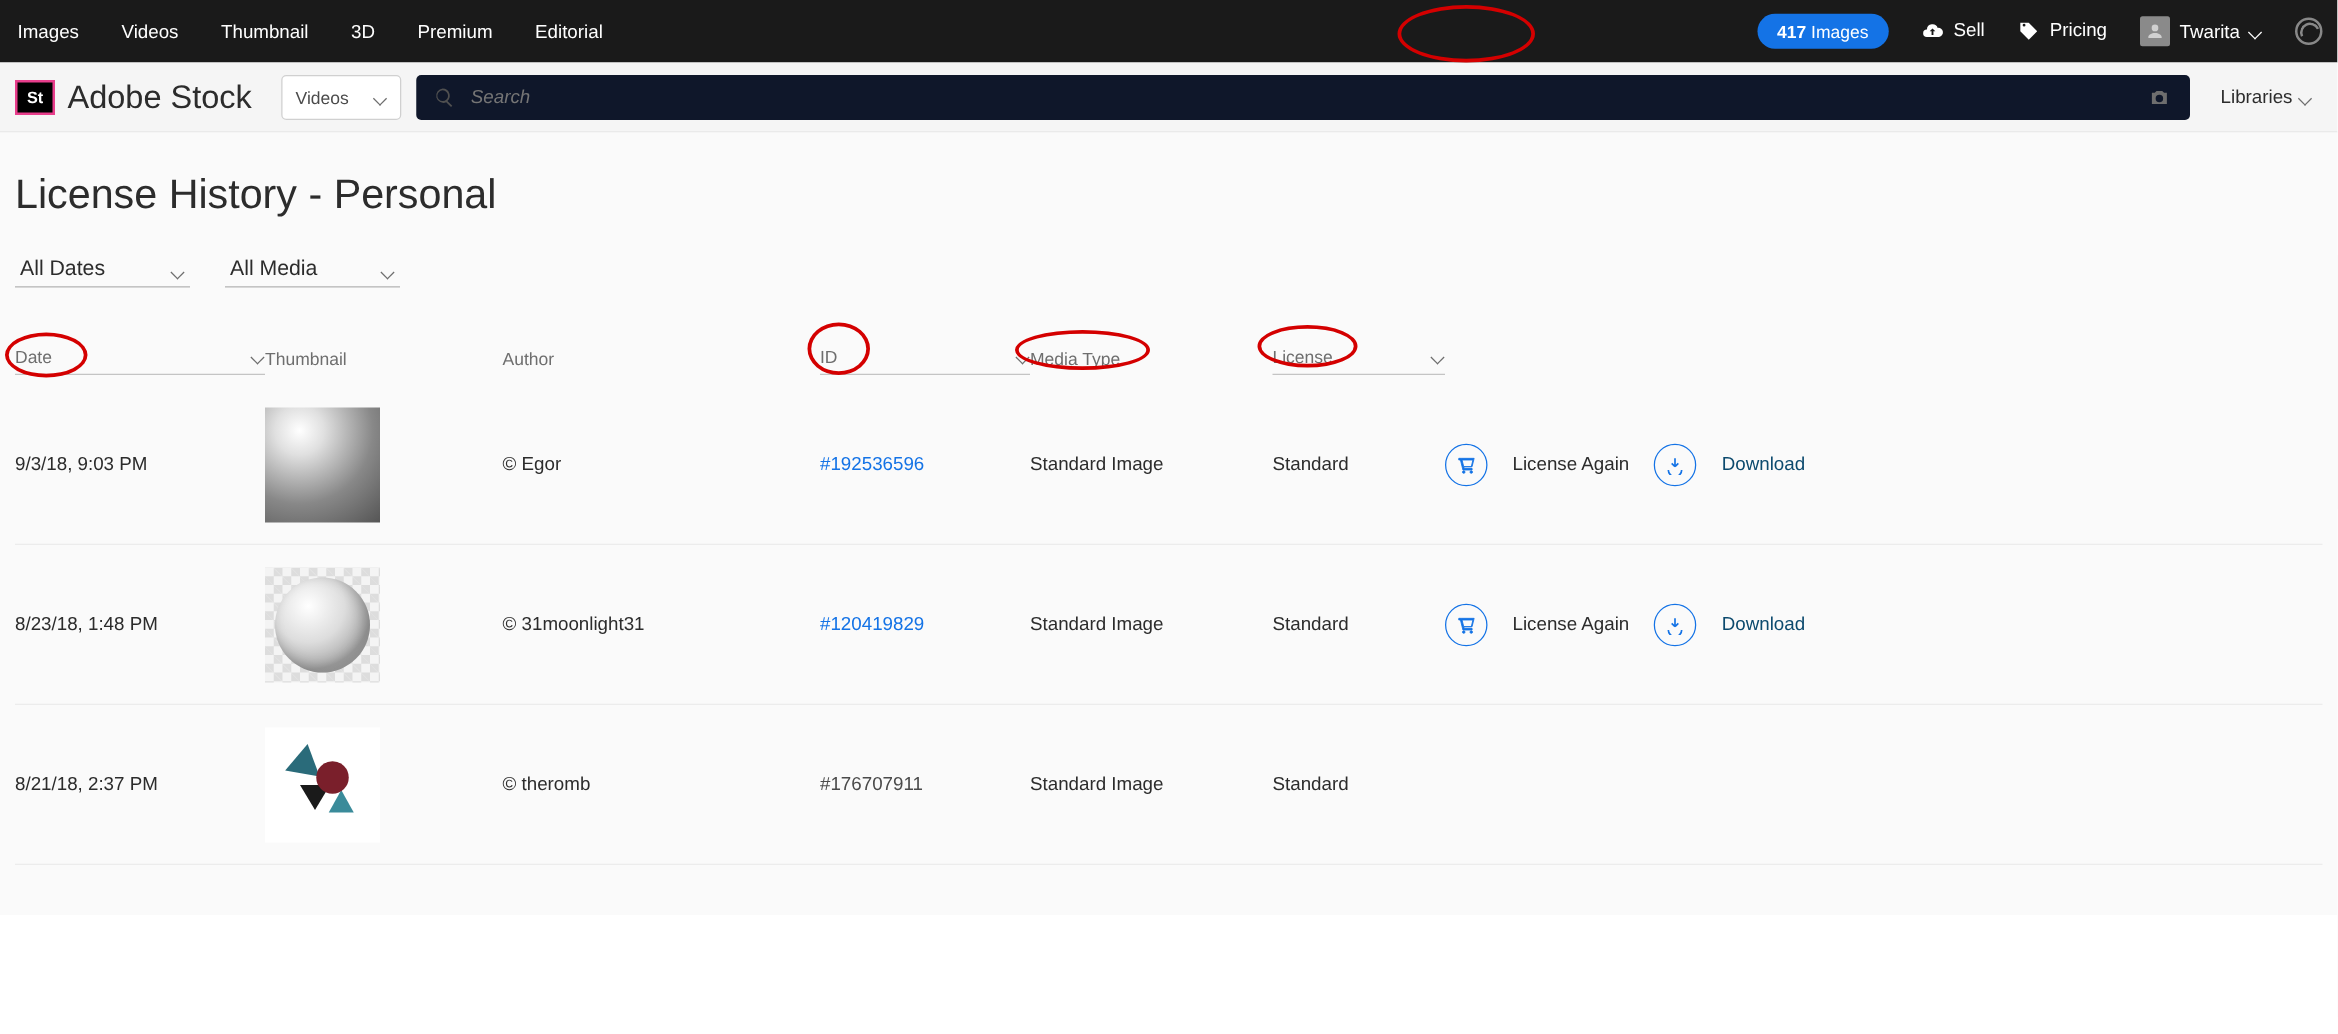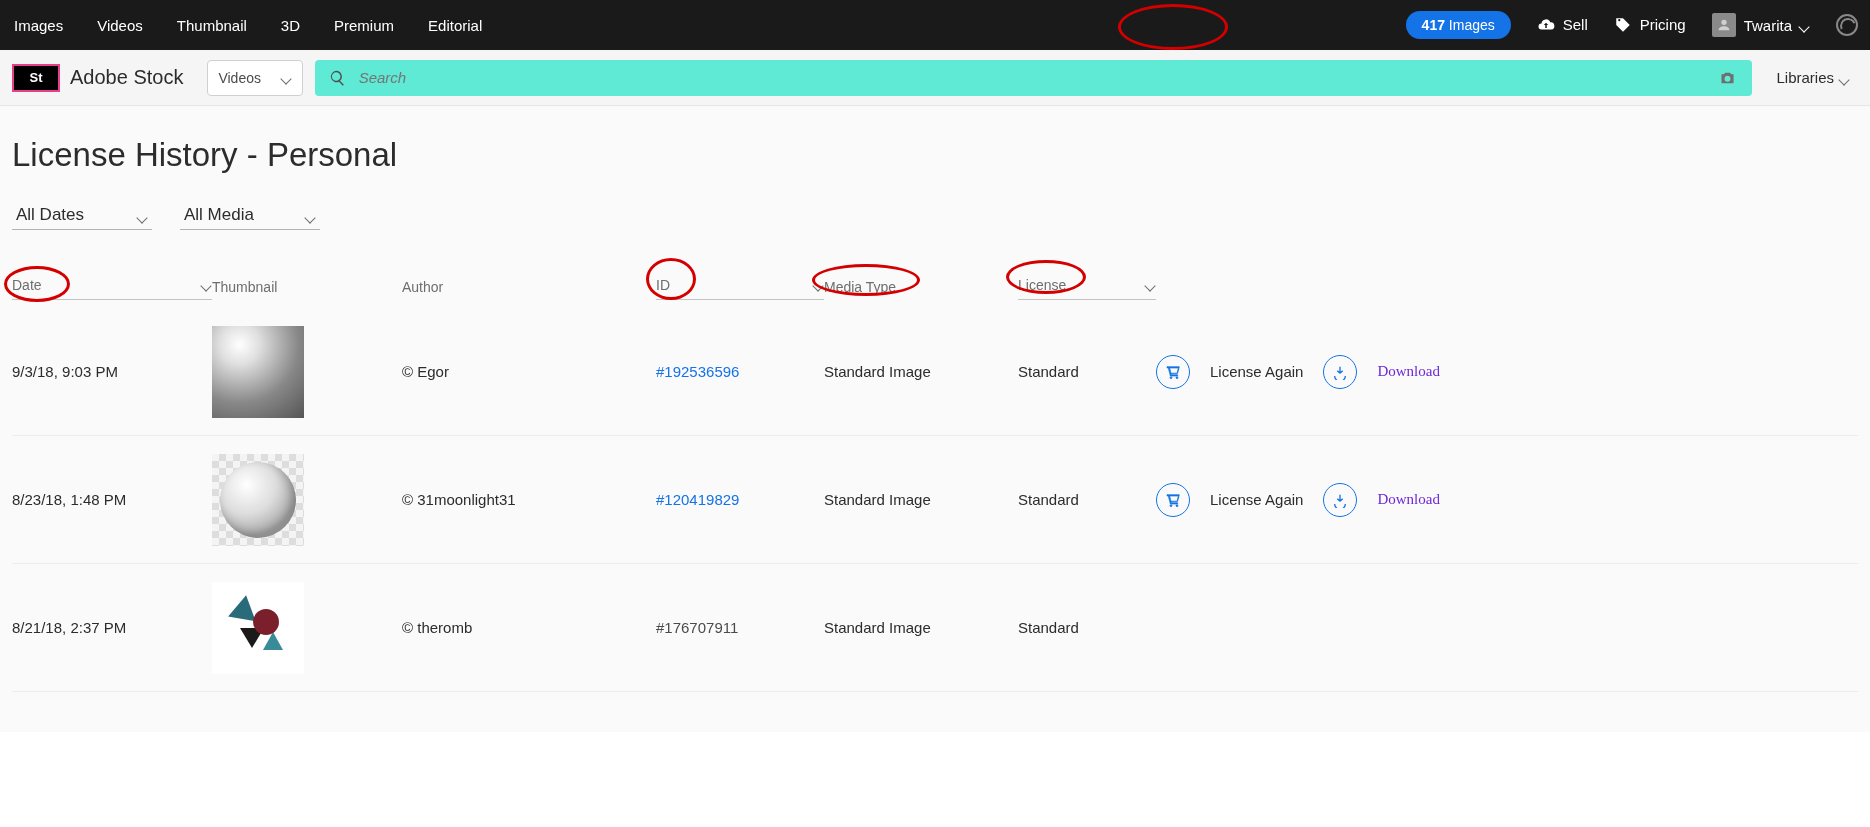--- a/index.html
+++ b/index.html
@@ -15,24 +15,24 @@
   .nav-item { display: flex; align-items: flex-start; gap: 8px; cursor: pointer; }
   .nav-icon { fill: #fff; width: 18px; height: 18px; }
   .user-box { display: flex; align-items: center; gap: 8px; cursor: pointer; }
   .avatar { width: 24px; height: 24px; background: #8a8a8a; border-radius: 2px; display: flex; align-items: center; justify-content: center; }
   .cc-icon { width: 22px; height: 22px; border: 2px solid #888; border-radius: 50%; position: relative; cursor: pointer; }
   .cc-icon::after { content: ""; position: absolute; width: 12px; height: 12px; border: 2px solid #888; border-radius: 50%; left: 2px; top: 2px; border-right-color: transparent; border-bottom-color: transparent; transform: rotate(20deg); }
 
   
   .searchbar { background: #f5f5f5; height: 56px; display: flex; align-items: center; padding: 0 12px; border-bottom: 1px solid #e6e6e6; }
   .stlogo { display: flex; align-items: center; gap: 10px; }
-  .st-badge { width: 48px; height: 28px; background: #000; border: 2px solid #e83e8c; display:flex; align-items:center; justify-content:center; color:#fff; font-size: 13px; font-weight: 600; }
-  .stlogo-text { font-size: 20px; font-weight: 300; color: #2c2c2c; }
+  .st-badge { width: 32px; height: 28px; background: #000; border: 2px solid #e83e8c; display:flex; align-items:center; justify-content:center; color:#fff; font-size: 13px; font-weight: 600; }
+  .stlogo-text { font-size: 26px; font-weight: 300; color: #2c2c2c; }
   .category-dd { margin-left: 24px; background: #fff; border: 1px solid #d0d0d0; border-radius: 4px; height: 36px; width: 96px; display:flex; align-items:center; justify-content: space-between; padding: 0 10px; font-size: 14px; color: #4b4b4b; cursor: pointer; }
-  .search-input-wrap { margin-left: 12px; background: #5eead4; border-radius: 4px; height: 36px; flex: 1; display: flex; align-items: center; padding: 0 14px; gap: 12px; }
+  .search-input-wrap { margin-left: 12px; background: #0f172a; border-radius: 4px; height: 36px; flex: 1; display: flex; align-items: center; padding: 0 14px; gap: 12px; }
   .search-input { border: none; background: transparent; font-size: 15px; font-style: italic; color: #6e6e6e; outline: none; width: 100%; }
   .cam-icon { width: 22px; height: 18px; fill: #6e6e6e; cursor: pointer; }
   .libraries-dd { margin-left: 24px; font-size: 15px; color: #2c2c2c; display: flex; align-items: center; gap: 6px; cursor: pointer; padding-right: 8px; }
 
   
   .content { padding: 30px 12px 40px 12px; background: #fafafa; }
   .page-title { font-size: 33px; font-weight: 300; color: #2c2c2c; margin-bottom: 26px; }
   .filters { display: flex; gap: 28px; margin-bottom: 36px; }
   .filter-dd { border-bottom: 1px solid #b3b3b3; height: 30px; width: 140px; display: flex; align-items: center; justify-content: space-between; font-size: 17px; color: #2c2c2c; cursor: pointer; padding: 0 4px; }
   
@@ -51,21 +51,21 @@
   
   
   .row { display: flex; align-items: center; min-height: 128px; border-bottom: 1px solid #ececec; font-size: 15px; color: #2c2c2c; padding: 14px 0; }
   .thumb { width: 92px; height: 92px; background: #ccc; }
   .id-link { color: #1473e6; cursor: pointer; }
   .id-plain { color: #4b4b4b; }
   .actions { display: flex; align-items: center; gap: 20px; }
   .circle-btn { width: 34px; height: 34px; border: 1.5px solid #1473e6; border-radius: 50%; display:flex; align-items:center; justify-content:center; cursor: pointer; }
   .circle-btn svg { width: 16px; height: 16px; fill: #1473e6; stroke: #1473e6; }
   .act-label { font-size: 15px; color: #2c2c2c; }
-  .dl-label { color: #6d28d9; cursor: pointer; font-family: Liberation Serif, serif; }
+  .dl-label { color: #0c4a6e; cursor: pointer; }
   .na-label { color: #4b4b4b; }
 
   
   .annot { position: absolute; border: 3px solid #d40000; border-radius: 50%; pointer-events: none; z-index: 50; }
   .wrap { position: relative; }
 
   .chev { width: 10px; height: 10px; }
   .chev::before { content: ""; display: inline-block; width: 7px; height: 7px; border-right: 1.5px solid #6e6e6e; border-bottom: 1.5px solid #6e6e6e; transform: rotate(45deg); margin-bottom: 3px;}
   .chev.white::before { border-color: #fff; }
 

